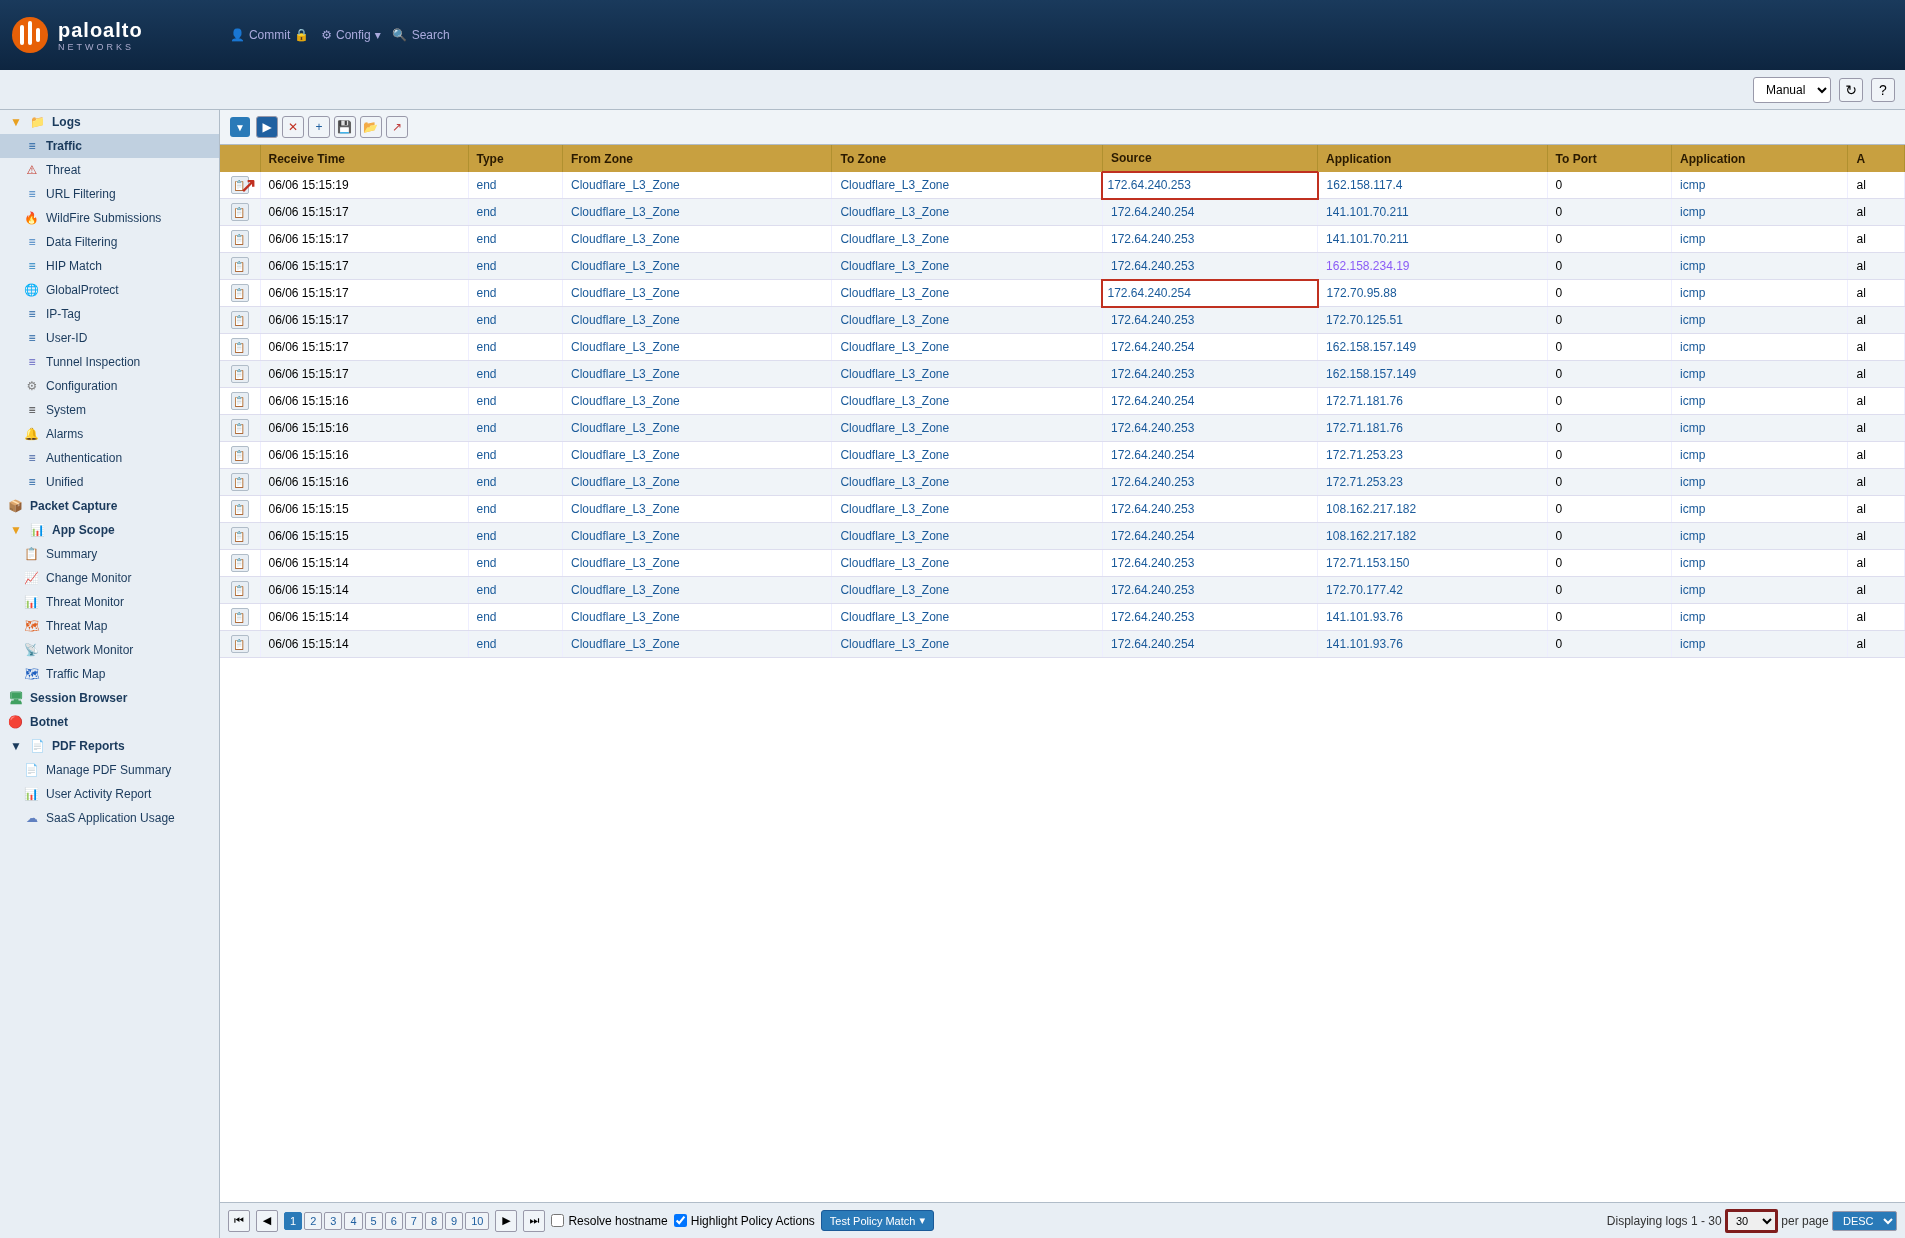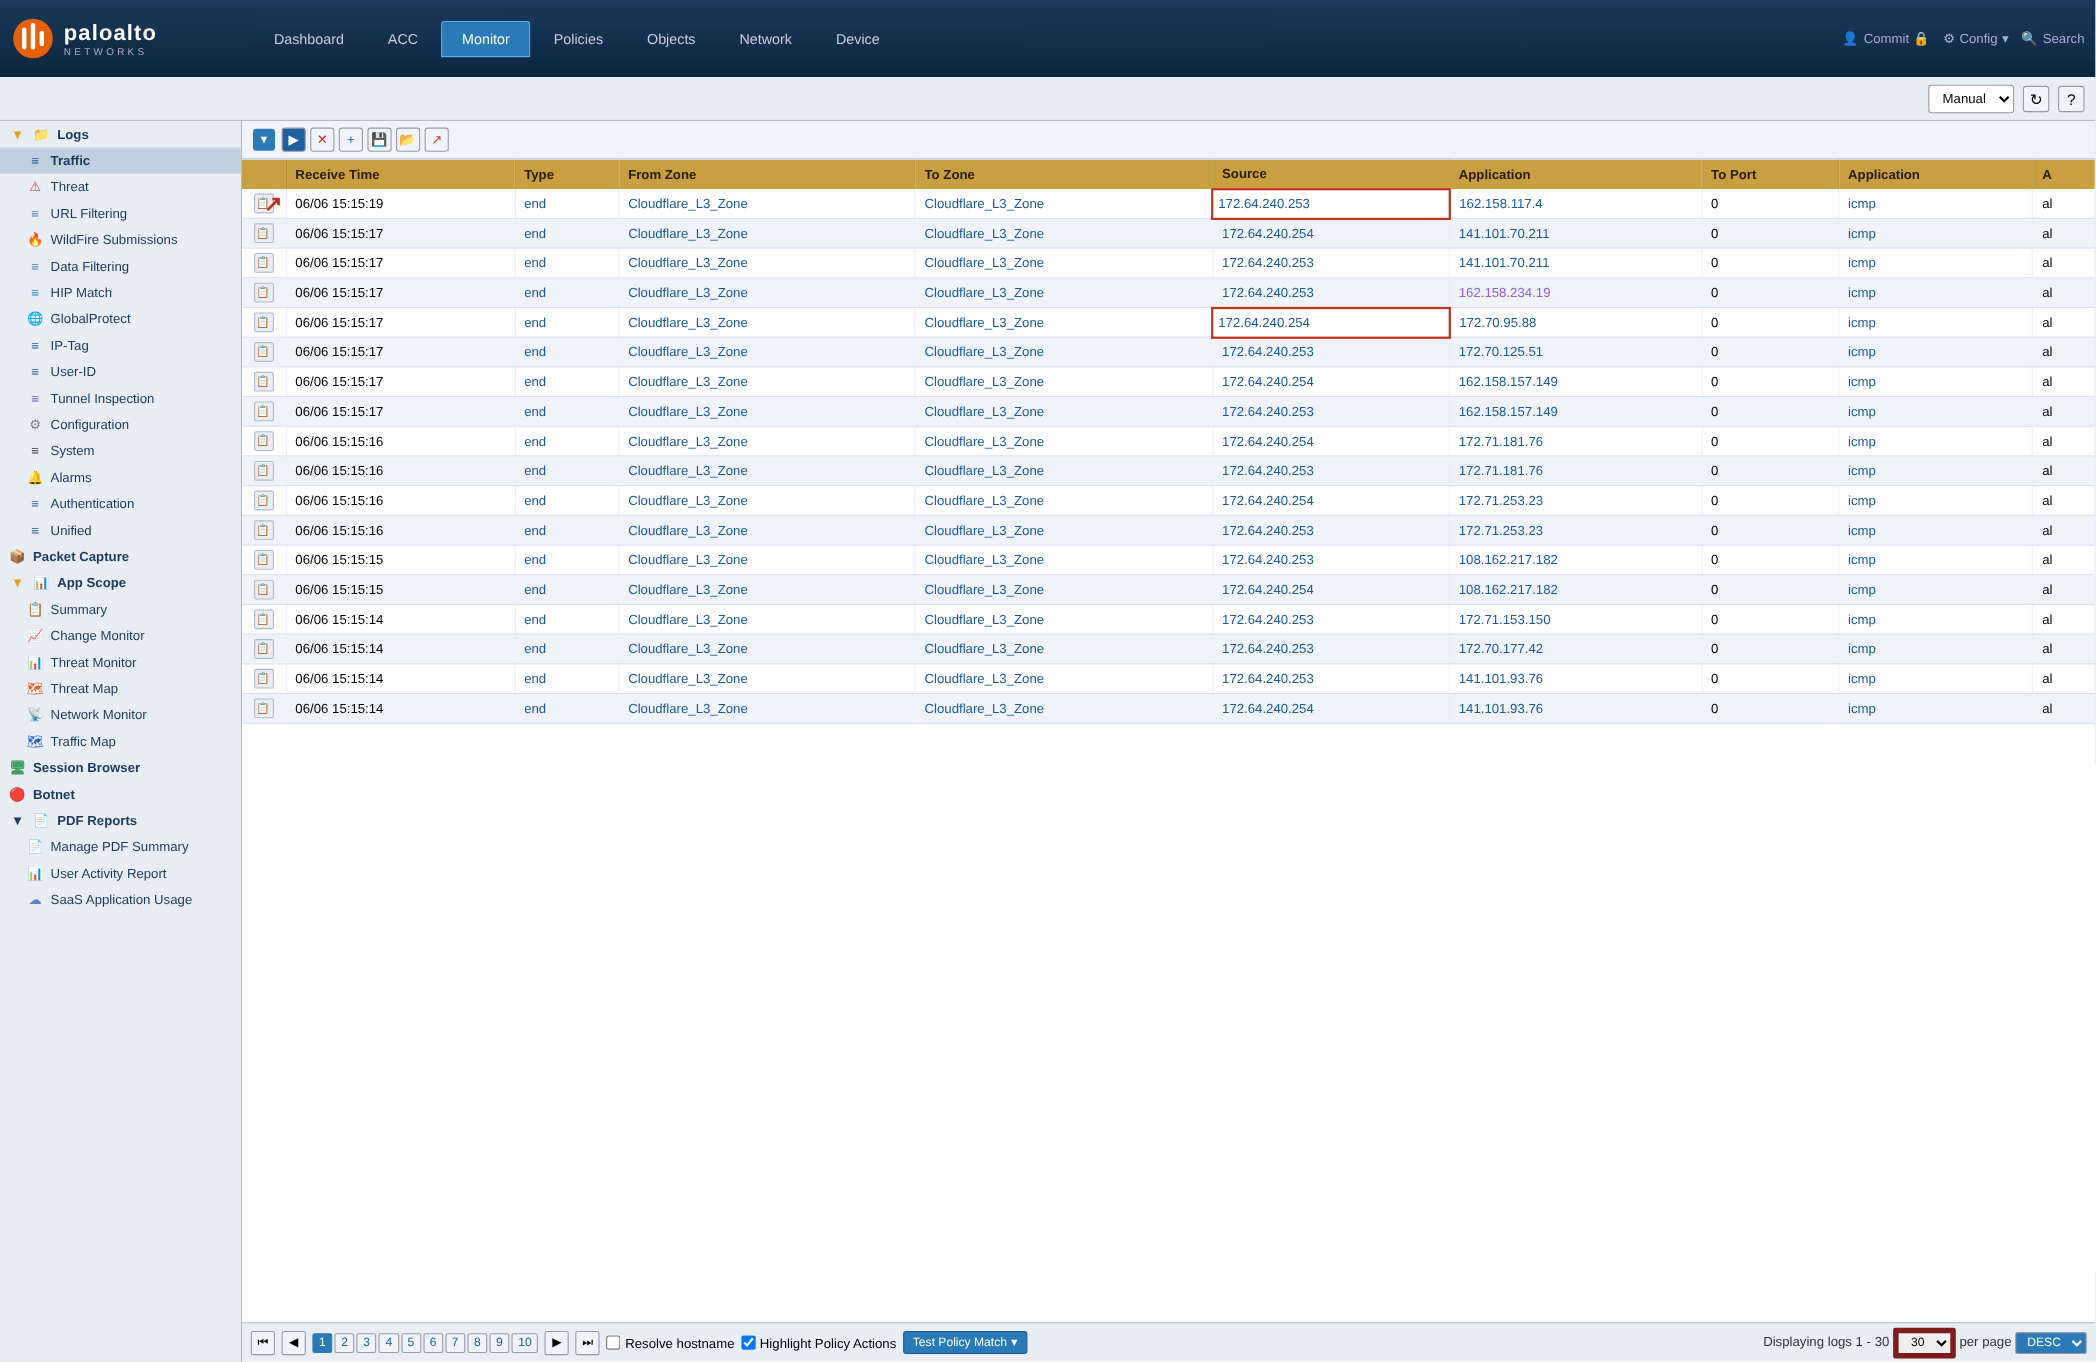--- a/index.html
+++ b/index.html
@@ -303,24 +303,23 @@
       gap: 4px;
       font-size: 12px;
     }
     .display-info {
       margin-left: auto;
       font-size: 12px;
       color: #333;
     }
     .per-page-select {
       padding: 2px 4px;
-      border: 5px solid #7f1d1d;
+      border: 3px solid #7f1d1d;
       border-radius: 2px;
       font-size: 11px;
-      text-align: center;
     }
     .sort-select {
       padding: 2px 6px;
       border: 1px solid #99a;
       border-radius: 2px;
       font-size: 11px;
       background: #2a7ab8;
       color: white;
     }
     .test-policy-btn {
@@ -349,29 +348,20 @@
     <svg class="logo-icon" viewBox="0 0 40 40">
       <circle cx="20" cy="20" r="18" fill="#ff6600" opacity="0.9"></circle>
       <rect x="10" y="10" width="4" height="20" fill="white" rx="2"></rect>
       <rect x="18" y="6" width="4" height="24" fill="white" rx="2"></rect>
       <rect x="26" y="13" width="4" height="14" fill="white" rx="2"></rect>
     </svg>
     <div class="logo-text">
       <span class="logo-main">paloalto</span>
       <span class="logo-sub">NETWORKS</span>
     </div>
-  </div>
-  <div class="nav-tabs">
-    <div class="nav-tab">Dashboard</div>
-    <div class="nav-tab">ACC</div>
-    <div class="nav-tab active">Monitor</div>
-    <div class="nav-tab">Policies</div>
-    <div class="nav-tab">Objects</div>
-    <div class="nav-tab">Network</div>
-    <div class="nav-tab">Device</div>
   </div>
   <div class="header-right">
     <div class="header-btn">
       <span>👤</span>
       <span>Commit</span>
       <span>🔒</span>
     </div>
     <div class="header-btn">
       <span>⚙</span>
       <span>Config</span>

